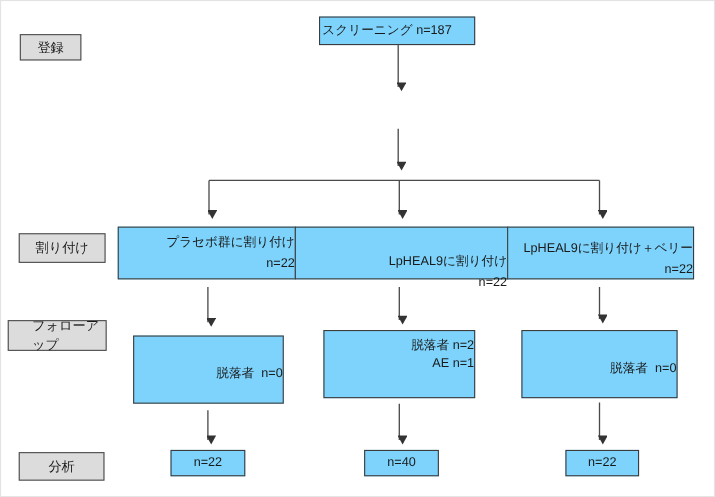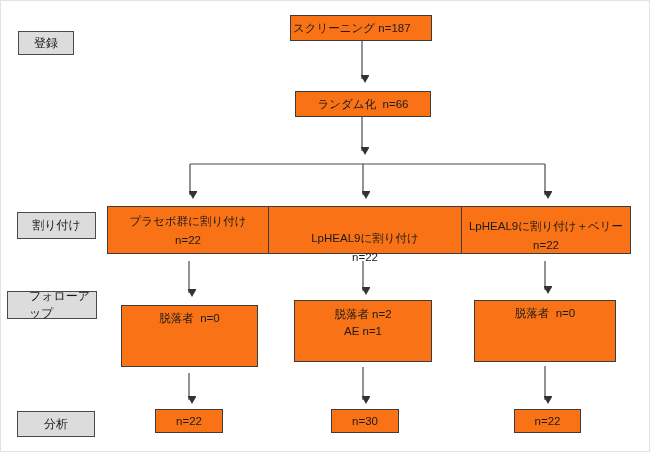--- a/index.html
+++ b/index.html
@@ -8,27 +8,27 @@
     font-family:"Liberation Sans", sans-serif;color:#1a1a1a;overflow:hidden;
     border:1px solid #e3e3e3;box-sizing:border-box;
   }
   .arrow-layer{position:absolute;left:0;top:0;width:650px;height:452px;}
   .stage-label{
     position:absolute;background:#dcdcdc;border:1.6px solid #4a4a4a;
     display:flex;align-items:center;justify-content:center;
     font-size:12px;box-sizing:border-box;white-space:pre-wrap;
   }
   .flow-box{
-    position:absolute;background:#f97316;border:1.5px solid #3c3c3c;
-    box-sizing:border-box;font-size:11.5px;text-align:center;
+    position:absolute;background:#7dd3fc;border:1.5px solid #3c3c3c;
+    box-sizing:border-box;font-size:11.5px;text-align:right;
   }
   .flow-box .line{white-space:pre-wrap;display:block;line-height:19px;}
   .single-line{display:flex;align-items:center;justify-content:center;height:100%;}
   .screening-text{justify-content:flex-start;padding-left:2px;}
-  .fu-top{display:block;padding-top:3px;}
+  .fu-top{display:block;padding-top:25px;}
   .fu-mid .line{line-height:17px;}
   .fu-mid{padding-top:5px;}
 </style>
 </head>
 <body>
 
 <div class="canvas">
 
   <svg class="arrow-layer" viewBox="0 0 650 452" xmlns="http://www.w3.org/2000/svg">
     <defs>
@@ -53,23 +53,20 @@
   </svg>
 
   <div class="stage-label" style="left:17px;top:30px;width:56px;height:24px;">登録</div>
   <div class="stage-label" style="left:16px;top:211px;width:79px;height:27px;">割り付け</div>
   <div class="stage-label" style="left:6px;top:290px;width:90px;height:28px;padding-left:21px;">フォローアップ</div>
   <div class="stage-label" style="left:16px;top:410px;width:78px;height:26px;">分析</div>
 
   <div class="flow-box single-line screening-text" style="left:289px;top:14px;width:142px;height:26px;">
     <span class="line">スクリーニング n=187</span>
   </div>
-  <div class="flow-box single-line" style="left:294px;top:90px;width:136px;height:26px;">
-    <span class="line">ランダム化  n=66</span>
-  </div>
 
   <div class="flow-box" style="left:106px;top:205px;width:162px;height:48px;padding-top:5px;">
     <span class="line">プラセボ群に割り付け</span>
     <span class="line">n=22</span>
   </div>
   <div class="flow-box" style="left:267px;top:205px;width:194px;height:48px;padding-top:22px;">
     <span class="line">LpHEAL9に割り付け</span>
     <span class="line">n=22</span>
   </div>
   <div class="flow-box" style="left:460px;top:205px;width:170px;height:48px;padding-top:10px;">
@@ -85,19 +82,19 @@
     <span class="line">AE n=1</span>
   </div>
   <div class="flow-box fu-top" style="left:473px;top:299px;width:142px;height:62px;">
     <span class="line">脱落者  n=0</span>
   </div>
 
   <div class="flow-box single-line" style="left:154px;top:408px;width:68px;height:24px;">
     <span class="line">n=22</span>
   </div>
   <div class="flow-box single-line" style="left:330px;top:408px;width:68px;height:24px;">
-    <span class="line">n=30</span>
+    <span class="line">n=40</span>
   </div>
   <div class="flow-box single-line" style="left:513px;top:408px;width:67px;height:24px;">
     <span class="line">n=22</span>
   </div>
 
 </div>
 
 </body></html>

